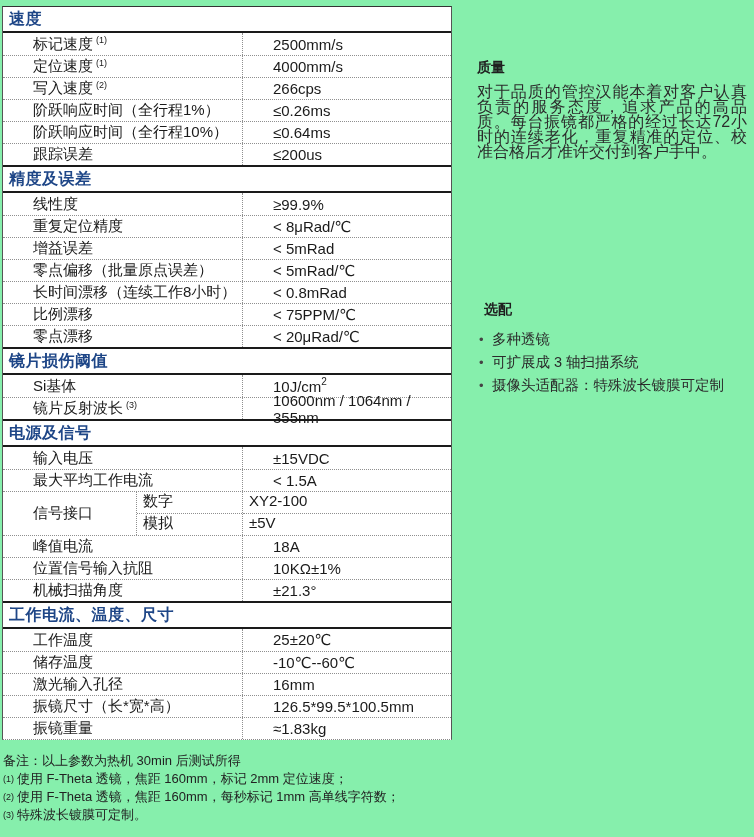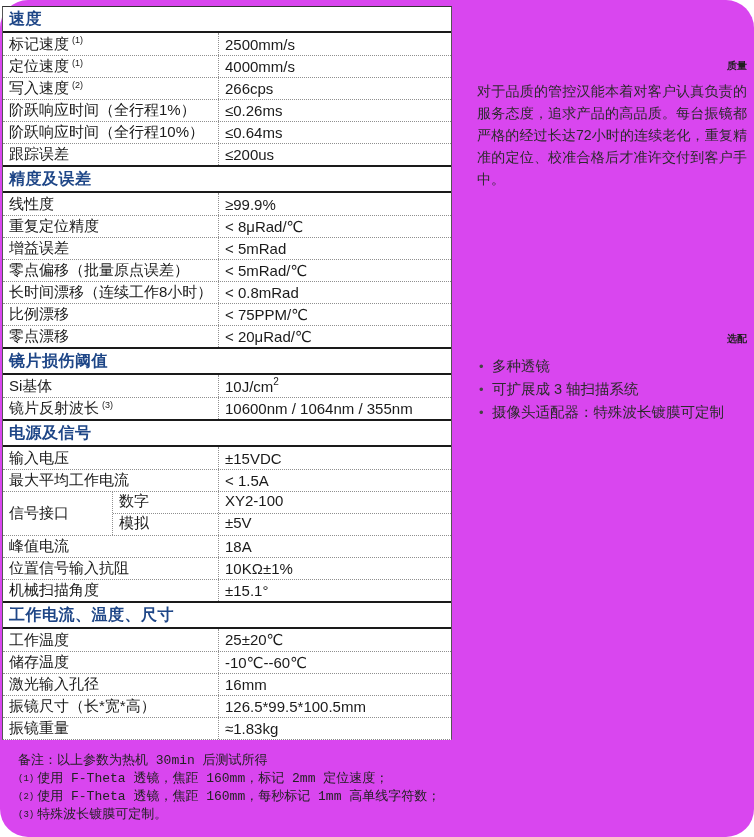--- a/index.html
+++ b/index.html
@@ -2,69 +2,69 @@
 <html><head>
 <meta charset="utf-8">
 <style>
   * { box-sizing: border-box; margin: 0; padding: 0; }
   html, body { background: #ffffff; }
   body {
     width: 754px; height: 837px; position: relative; overflow: hidden;
     font-family: "Liberation Sans", "DejaVu Sans", sans-serif;
     color: #1a1a1a;
   }
-  .page { position: absolute; inset: 0; background: #d946ef; border-radius: 28px; }
+  .page { position: absolute; inset: 0; background: #86efac; }
 
   
   .spec-table {
     position: absolute; left: 2px; top: 6px; width: 450px;
     border-left: 1px solid #555; border-right: 1px solid #555;
     border-top: 1px solid #333; border-bottom: 1px dotted #8a8a8a;
     background: #fff;
   }
   .sec { border-top: 2px solid #1a1a1a; }
   .sec:first-child { border-top: none; }
   .sec-header {
     height: 26px; display: flex; align-items: center; padding-left: 6px;
     border-bottom: 2px solid #1a1a1a;
     font-weight: bold; font-size: 16px; letter-spacing: 0.5px;
   }
   .row { display: flex; align-items: stretch; height: 22px; font-size: 15px; border-top: 1px dotted #8f8f8f; }
   .rows .row:first-child { border-top: none; }
   .row.tall { height: 44px; }
-  .cell { display: flex; align-items: center; padding-left: 6px; }
+  .cell { display: flex; align-items: center; padding-left: 6px; margin-left: 24px; }
   .cell.label { width: 216px; border-right: 1px dotted #8f8f8f; }
   .cell.value { flex: 1; }
   .row.tall .cell.label { width: 110px; }
   .subcol { display: flex; flex-direction: column; }
   .subcol.keys { width: 106px; border-right: 1px dotted #8f8f8f; }
   .subcol.vals { flex: 1; }
   .subcell { flex: 1; display: flex; padding-left: 6px; }
   .subcell + .subcell { border-top: 1px dotted #8f8f8f; }
   sup.mark { font-size: 9px; line-height: 0; margin-left: 3px; transform: translateY(-4px); }
   sup.vmark { font-size: 10px; line-height: 0; transform: translateY(-4px); }
 
   
   .aside { position: absolute; left: 477px; top: 59px; width: 270px; }
-  .aside-title { font-weight: bold; font-size: 10px; color: #1f1f1f; margin-bottom: 7px; text-align: right; }
-  .aside-body { font-size: 14px; line-height: 22px; color: #2b2b2b; text-align: justify; }
+  .aside-title { font-weight: bold; font-size: 14px; color: #1f1f1f; margin-bottom: 7px; }
+  .aside-body { font-size: 16px; line-height: 15px; color: #2b2b2b; text-align: justify; }
   .options { margin-top: 142px; }
   .options .aside-title { margin-left: 7px; margin-bottom: 9px; }
   .options-list { list-style: none; }
   .options-list li {
     position: relative; padding-left: 15px; font-size: 14.5px; line-height: 23px; color: #2b2b2b;
   }
   .options-list li::before {
     content: "\2022"; position: absolute; left: 2px; top: 0; color: #444; font-size: 13px;
   }
 
   
   .notes {
-    position: absolute; left: 18px; top: 752px; width: 460px;
-    font-family: Liberation Mono, monospace;
+    position: absolute; left: 3px; top: 752px; width: 460px;
+    font-family: Liberation Sans, sans-serif;
     font-size: 13px; color: #222; line-height: 18px;
   }
   .fn-line { white-space: nowrap; }
   .fn-marker { font-size: 9px; margin-right: 3px; vertical-align: 1px; }
 </style>
 </head>
 <body>
 
 <div class="page">
 
@@ -271,21 +271,21 @@
             </div>
             <div class="cell value">
               <span>10KΩ±1%</span>
             </div>
           </div>
           <div class="row">
             <div class="cell label">
               <span>机械扫描角度</span>
             </div>
             <div class="cell value">
-              <span>±15.1°</span>
+              <span>±21.3°</span>
             </div>
           </div>
         </div>
       </div>
       <div class="sec">
         <div class="sec-header" style="color: rgb(30, 70, 135);">
           <span>工作电流、温度、尺寸</span>
         </div>
         <div class="rows">
           <div class="row">

